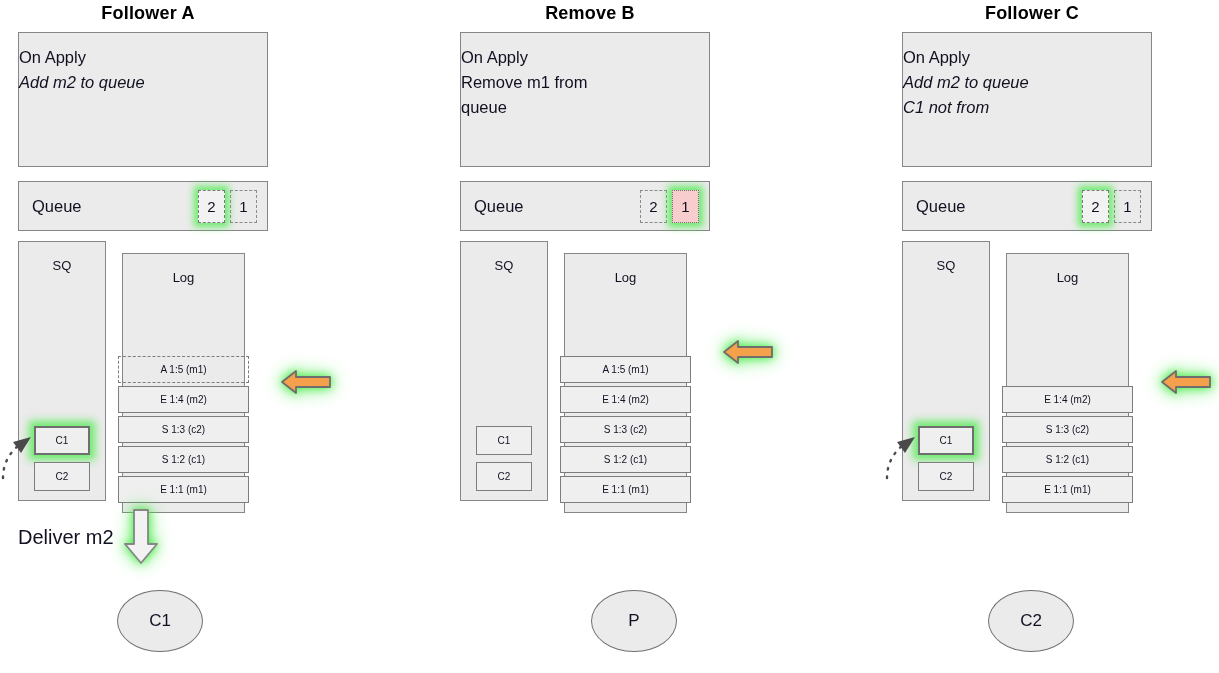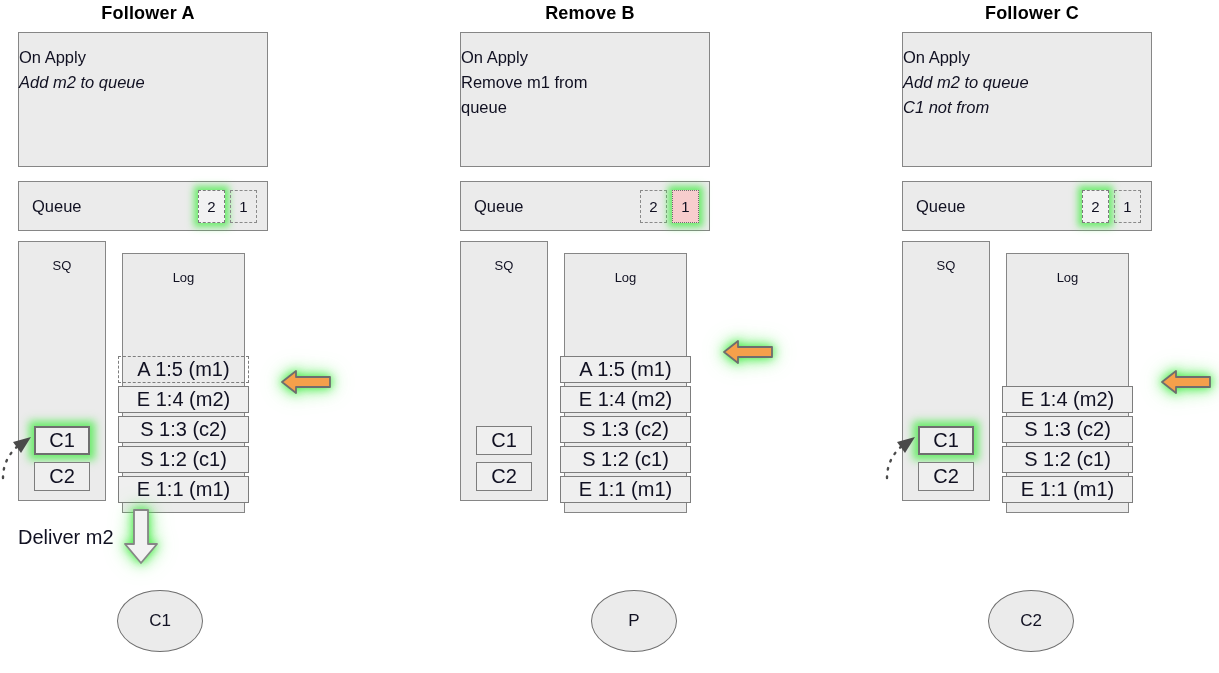--- a/index.html
+++ b/index.html
@@ -146,21 +146,21 @@
     right: 0;
     display: flex;
     flex-direction: column;
     align-items: center;
     gap: 7px;
   }
   .cell {
     box-sizing: border-box;
     background: #efefef;
     border: 1.6px solid #7d7d7d;
-    font-size: 20px;
+    font-size: 10px;
     display: flex;
     align-items: center;
     justify-content: center;
     color: #111122;
   }
   .sq-cell {
     width: 56px;
     height: 29px;
   }
   .sq-cell.hl {

